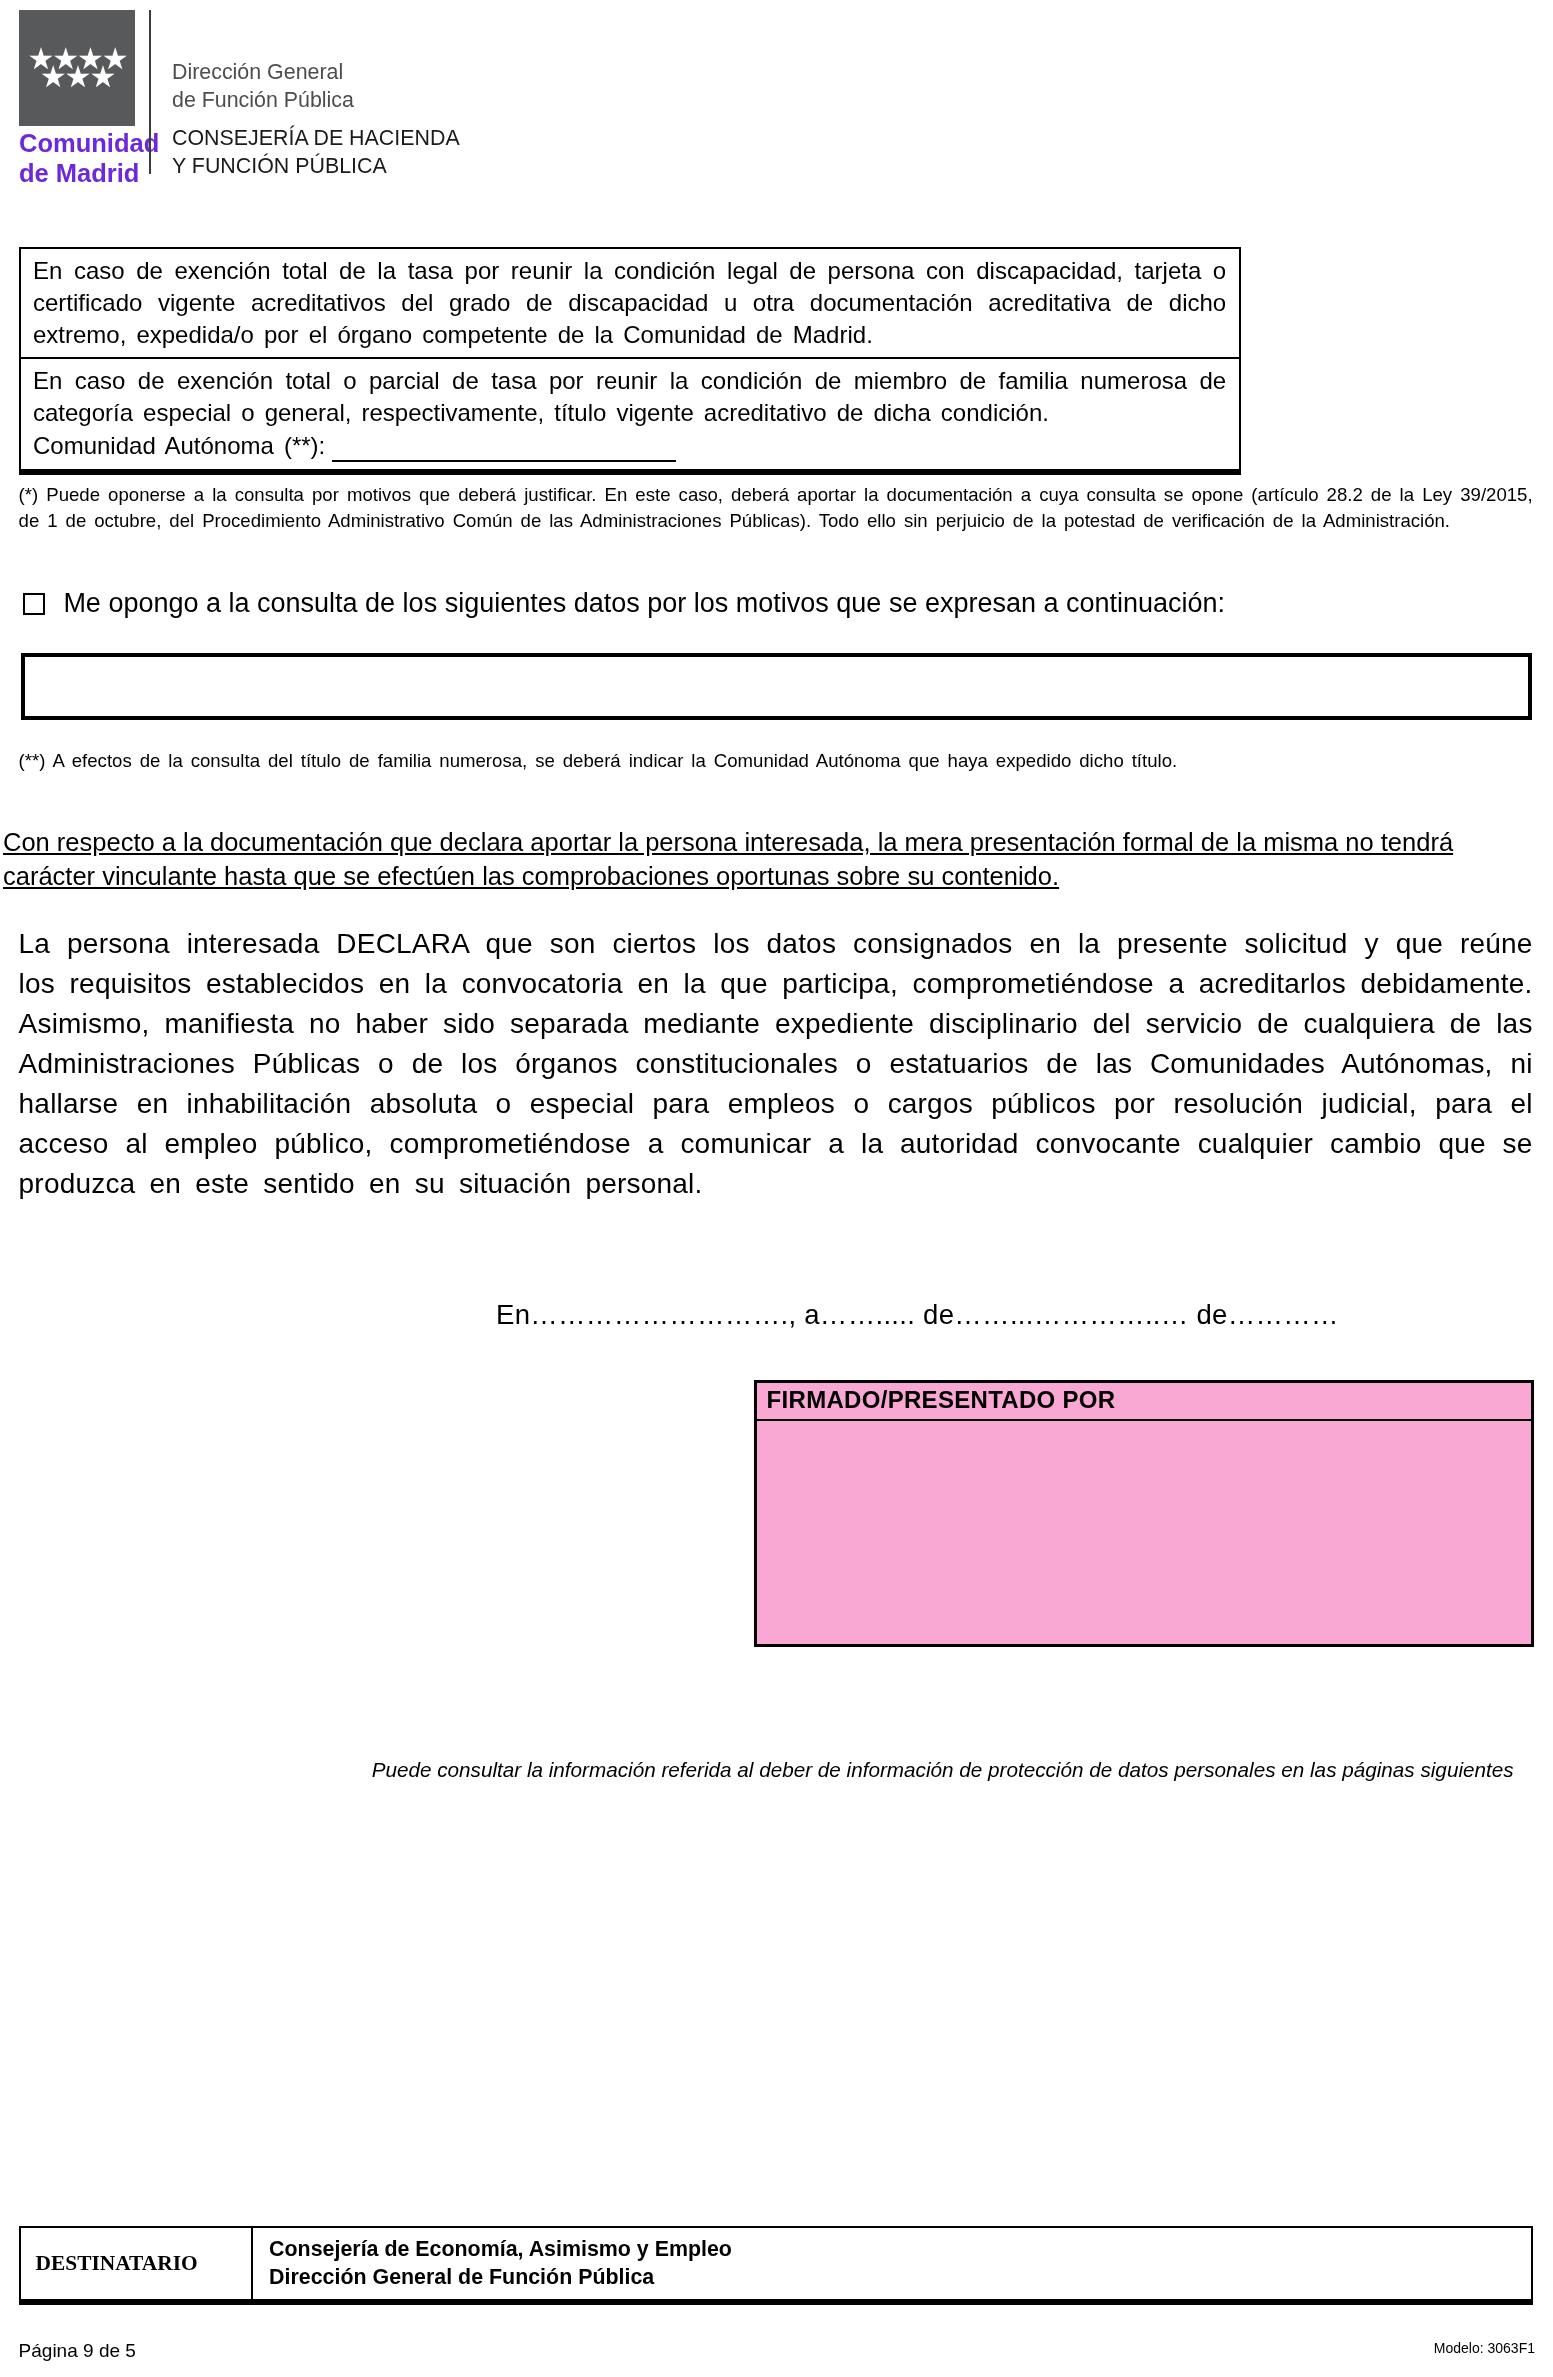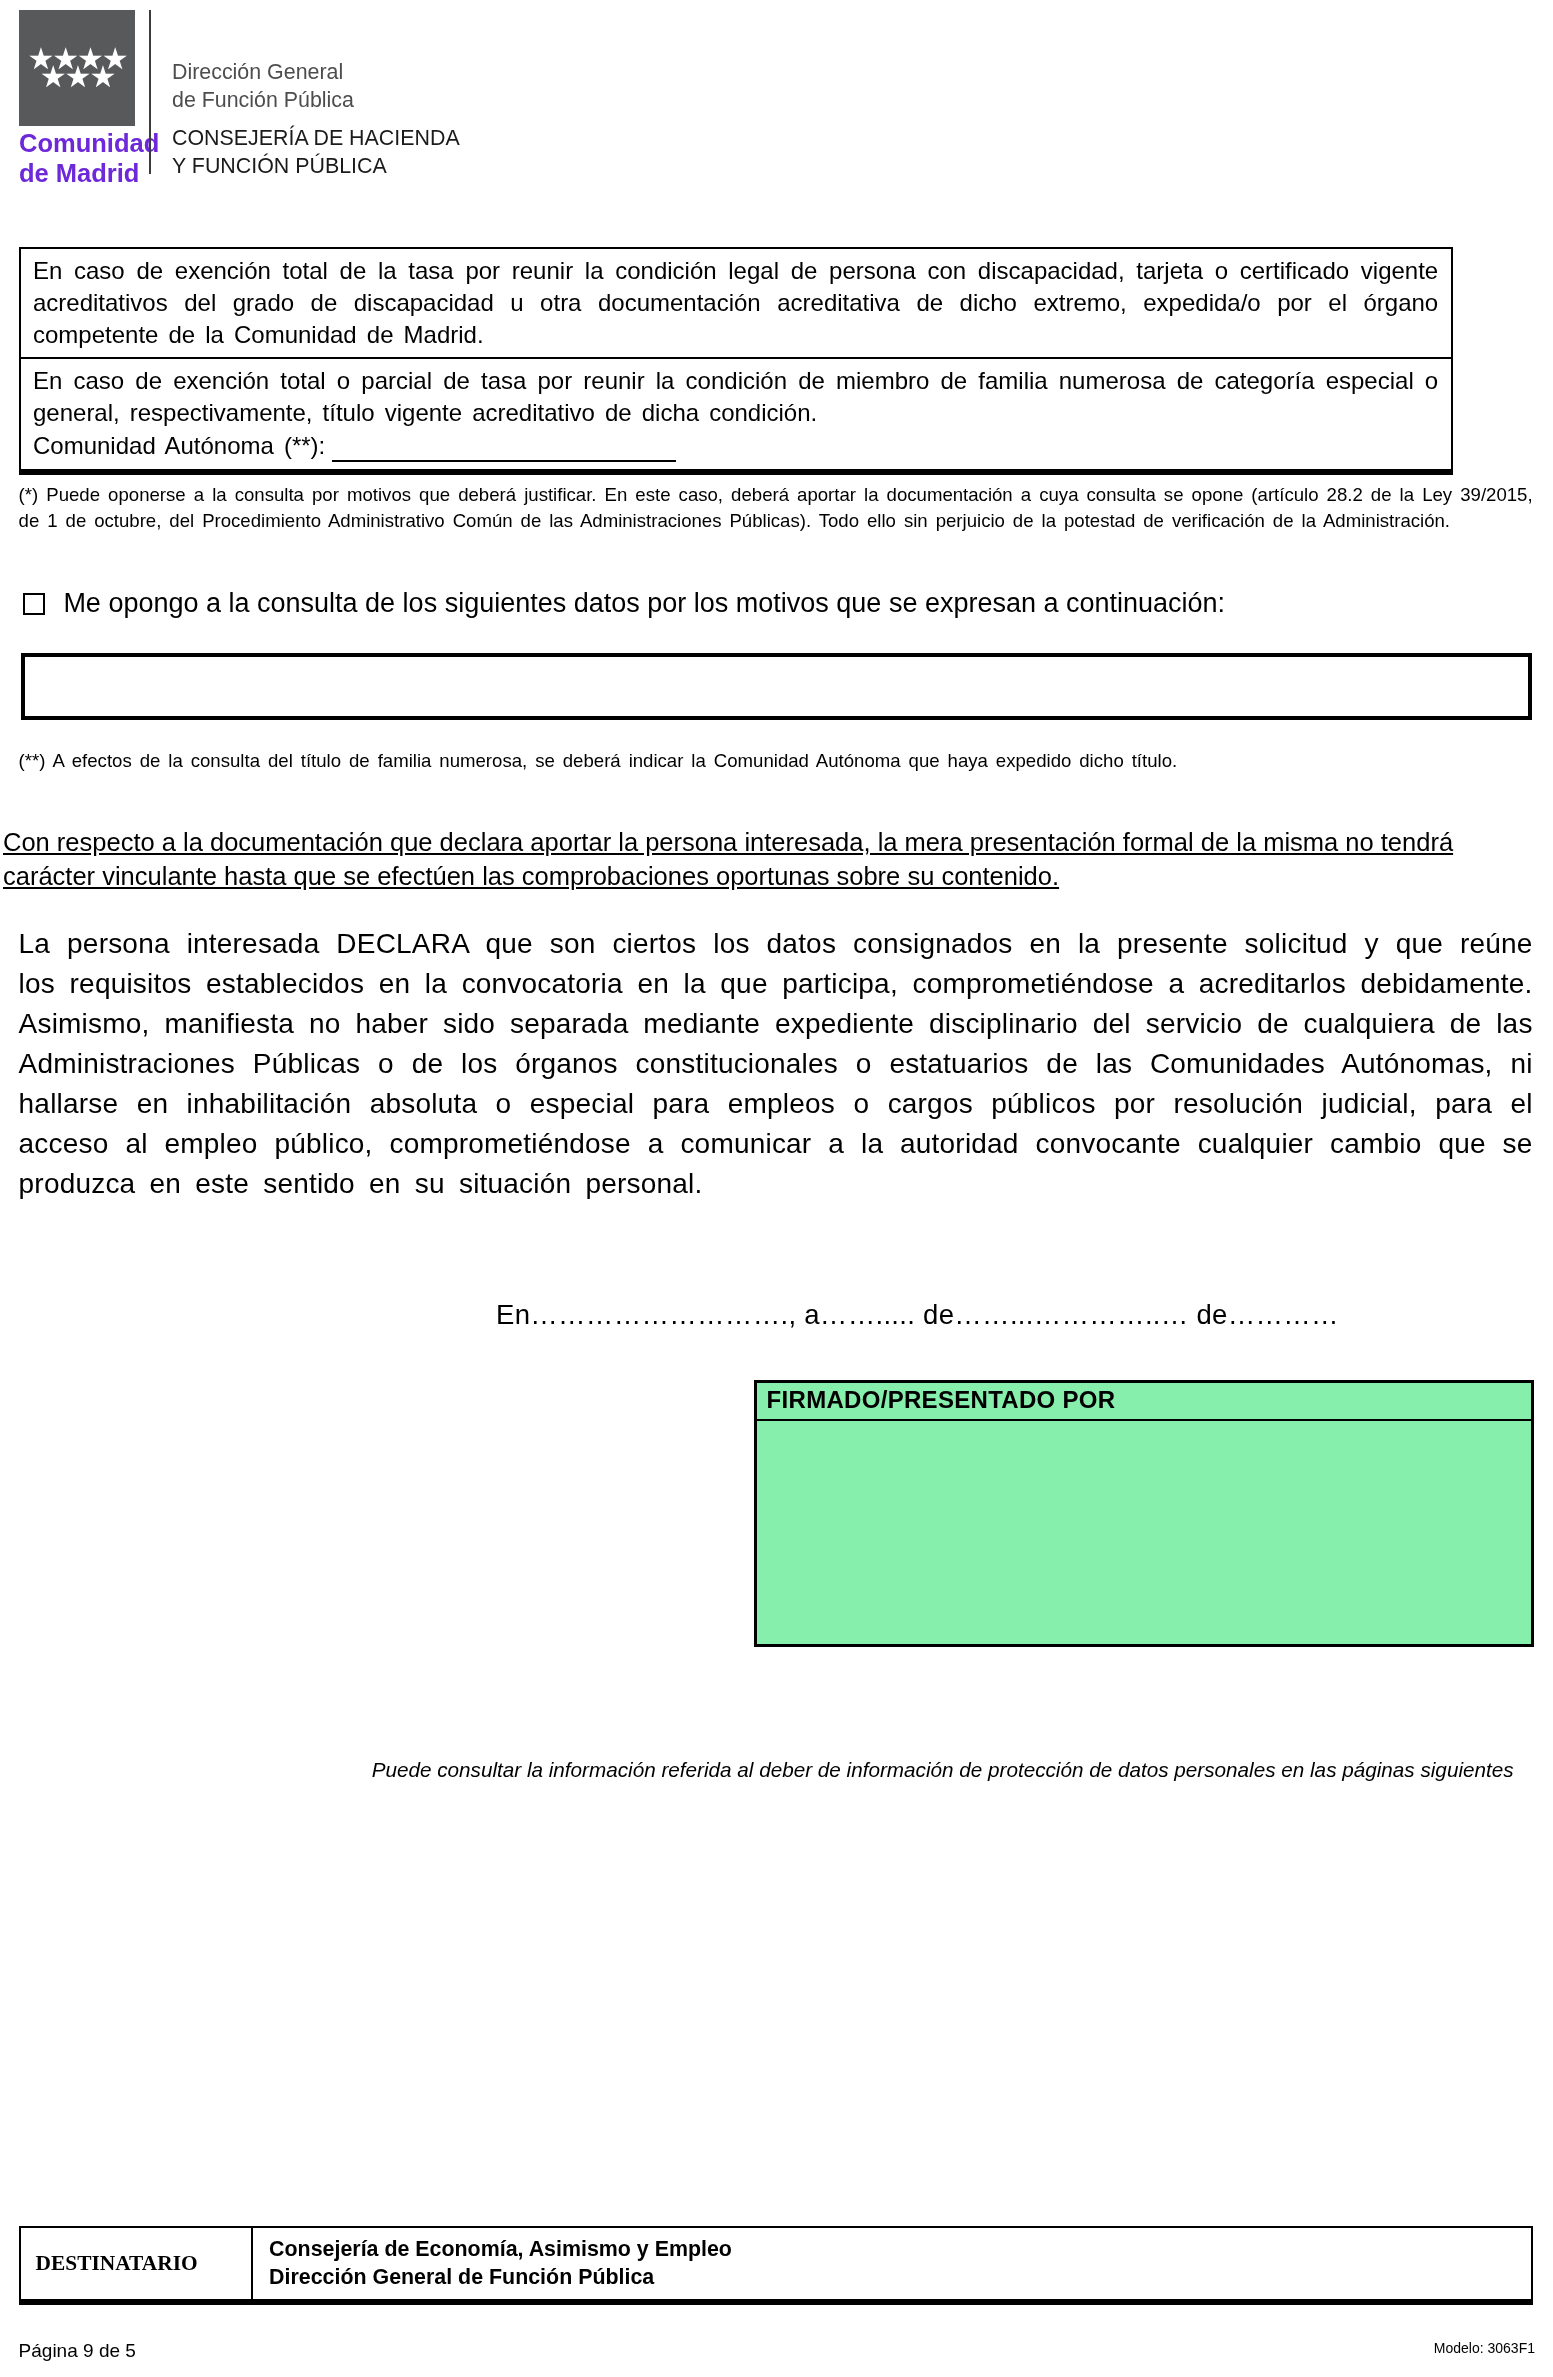--- a/index.html
+++ b/index.html
@@ -29,21 +29,21 @@
     position: absolute; left: 149px; top: 9.6px;
     width: 2.1px; height: 164px; background: #3c3c3c;
   }
   .header-text { position: absolute; left: 172px; top: 59px; }
   .dept-line { color: #4d4d4f; font-size: 21.4px; line-height: 27.5px; }
   .consejeria { margin-top: 11px; }
   .consejeria-line { color: #1b1b1b; font-size: 21.4px; line-height: 27.5px; }
 
   
   .exemption-table {
-    position: absolute; left: 18.6px; top: 247px; width: 1434px;
+    position: absolute; left: 18.6px; top: 247px; width: 1222px;
     border: 2.8px solid #000; border-bottom: 6.2px solid #000;
     box-sizing: border-box;
   }
   .exemption-row {
     padding: 5.5px 12.4px 6.9px 12.4px;
     font-size: 24px; line-height: 32px;
     text-align: justify; word-spacing: 3.4px;
   }
   .exemption-row.first { border-bottom: 2.8px solid #000; }
   .field-line { margin-top: 1.4px; text-align: left; }
@@ -93,21 +93,21 @@
   
   .date-line {
     position: absolute; left: 496px; top: 1299px;
     font-size: 27.5px; letter-spacing: 0.3px;
   }
 
   
   .firmado-box {
     position: absolute; left: 754px; top: 1380px;
     width: 780px; height: 267px;
-    border: 3.4px solid #000; box-sizing: border-box; background: #86efac;
+    border: 3.4px solid #000; box-sizing: border-box; background: #f9a8d4;
   }
   .firmado-header {
     border-bottom: 2.8px solid #000;
     padding: 3.4px 9.6px 4.8px 9.6px;
     font-size: 24px; font-weight: bold; letter-spacing: 0.3px;
   }
   .firmado-area { width: 100%; height: 214px; }
 
   
   .privacy-note {

